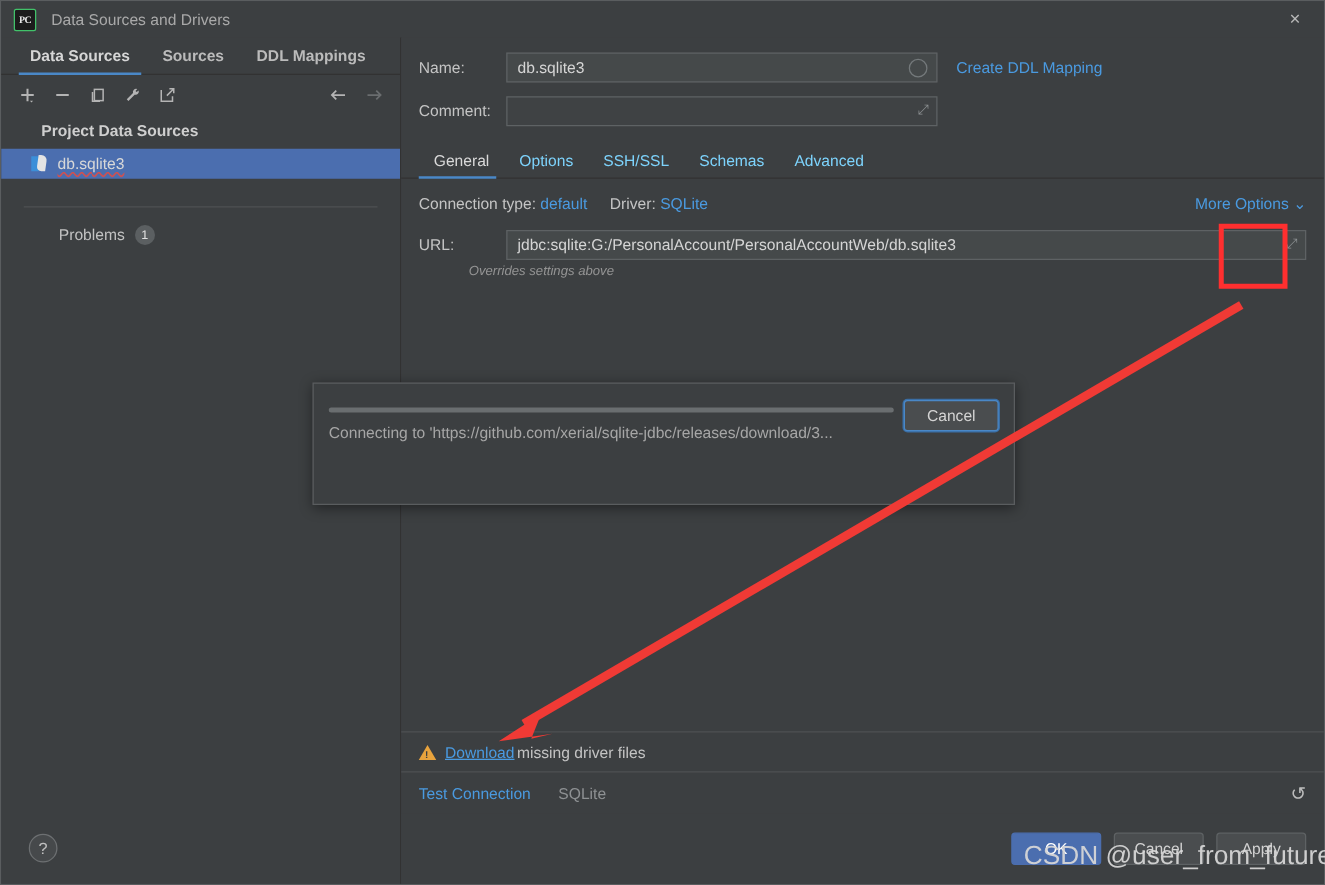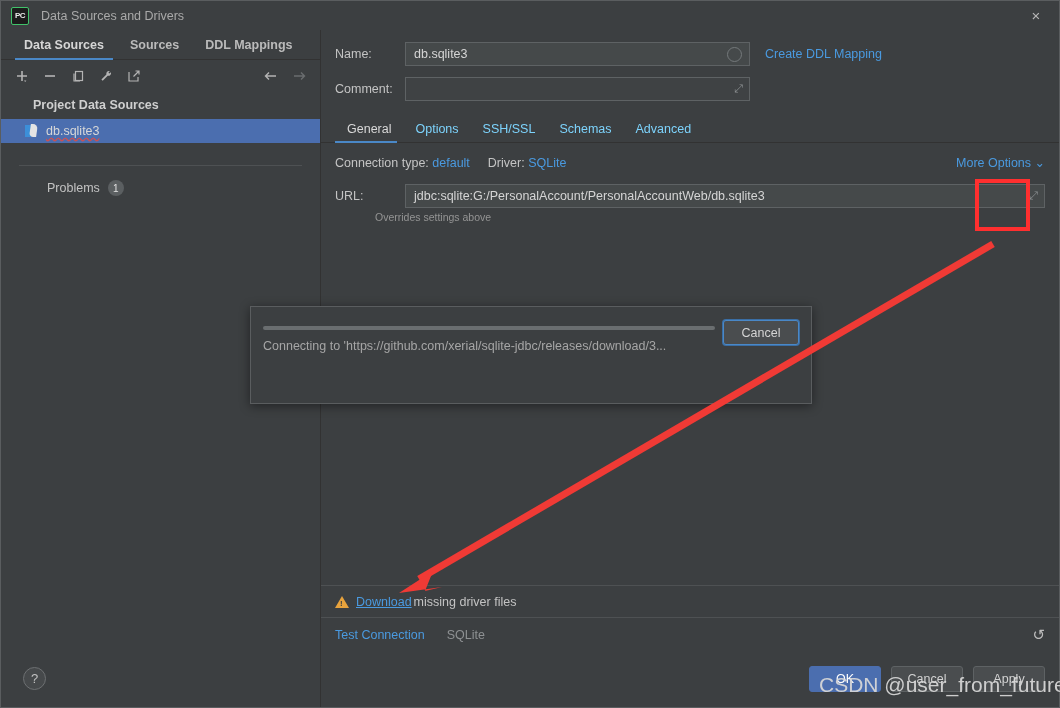--- a/index.html
+++ b/index.html
@@ -27,21 +27,21 @@
     position: relative;
   }
   .pc-logo {
     width: 18px; height: 18px;
     background: #1c1c1c;
     border: 1.5px solid #41c26a;
     border-radius: 2px;
     display: flex; align-items: center; justify-content: center;
     font-size: 8px; font-weight: bold; color: #e8e8e8;
     letter-spacing: -0.5px;
-    font-family: Liberation Sans, sans-serif;
+    font-family: Liberation Serif, serif;
   }
   .title-text {
     margin-left: 12px;
     font-size: 12.5px; color: #a9a9a9;
   }
   .close-btn {
     position: absolute; right: 0; top: 0;
     width: 46px; height: 29px;
     display: flex; align-items: center; justify-content: center;
     color: #b8b8b8; font-size: 15px;
@@ -194,21 +194,21 @@
     display:flex; align-items:center; justify-content:center;
     font-size: 11px; letter-spacing: 1px;
   }
   .url-row { display:flex; align-items:center; padding: 14px 14px 0 14px; }
   .url-input {
     flex: 1; height: 24px; background:#45494a; border:1px solid #5e6264;
     display:flex; align-items:center; padding:0 8px; position:relative;
     font-size:12.5px; color:#d5d5d5;
   }
   .overrides {
-    font-size: 10.5px; color:#949494; padding: 3px 0 0 54px;
+    font-size: 10.5px; color:#949494; padding: 3px 0 0 54px; font-style: italic;
   }
   .right-grow { flex: 1; }
 
   .warn-bar {
     height: 32px; border-top: 1px solid #4e5153;
     display:flex; align-items:center; gap:7px; padding-left: 14px;
     font-size: 12.5px; color:#c3c3c3;
   }
   .warn-tri {
     width:0;height:0;border-left:7px solid transparent;border-right:7px solid transparent;

